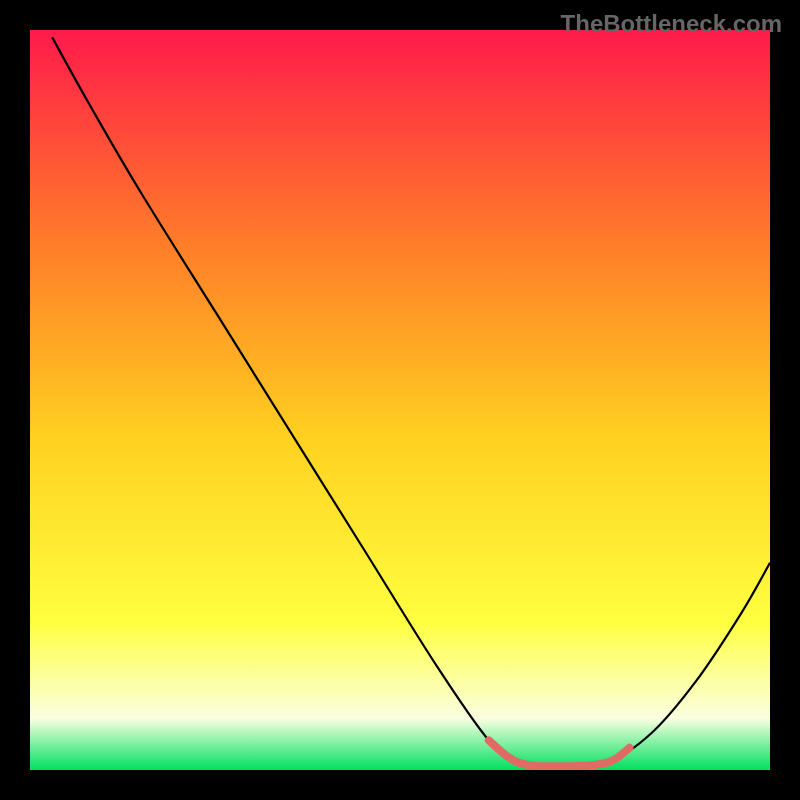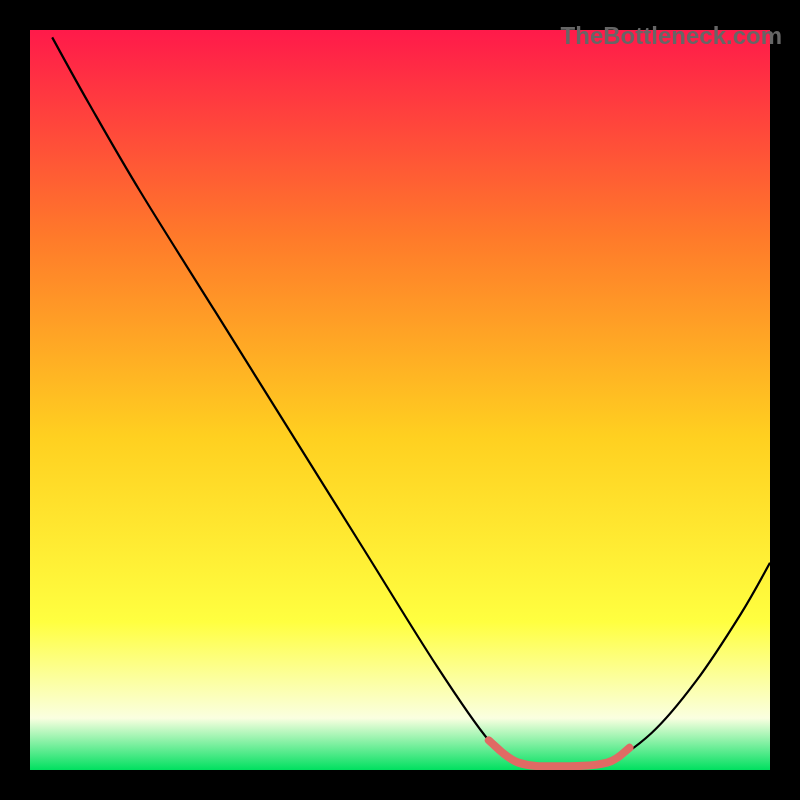--- a/index.html
+++ b/index.html
@@ -6,21 +6,21 @@
     margin: 0;
     padding: 0;
     background: #000;
     width: 800px;
     height: 800px;
     position: relative;
     font-family: Arial, Helvetica, sans-serif;
   }
   .watermark {
     position: absolute;
-    top: 22px;
+    top: 10px;
     right: 18px;
     color: #666;
     font-size: 24px;
     font-weight: bold;
     z-index: 10;
   }
   .plot-area {
     position: absolute;
     left: 30px;
     top: 30px;

